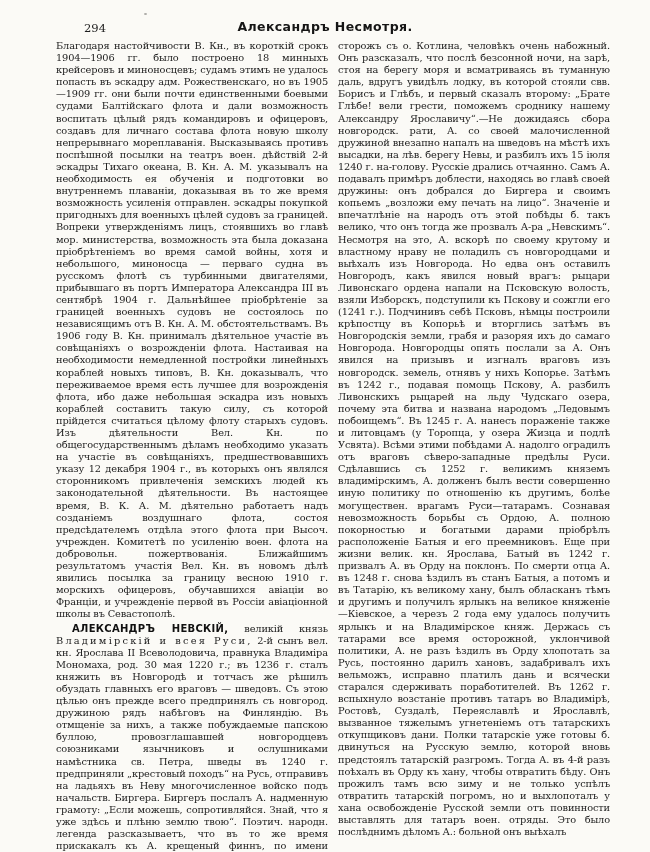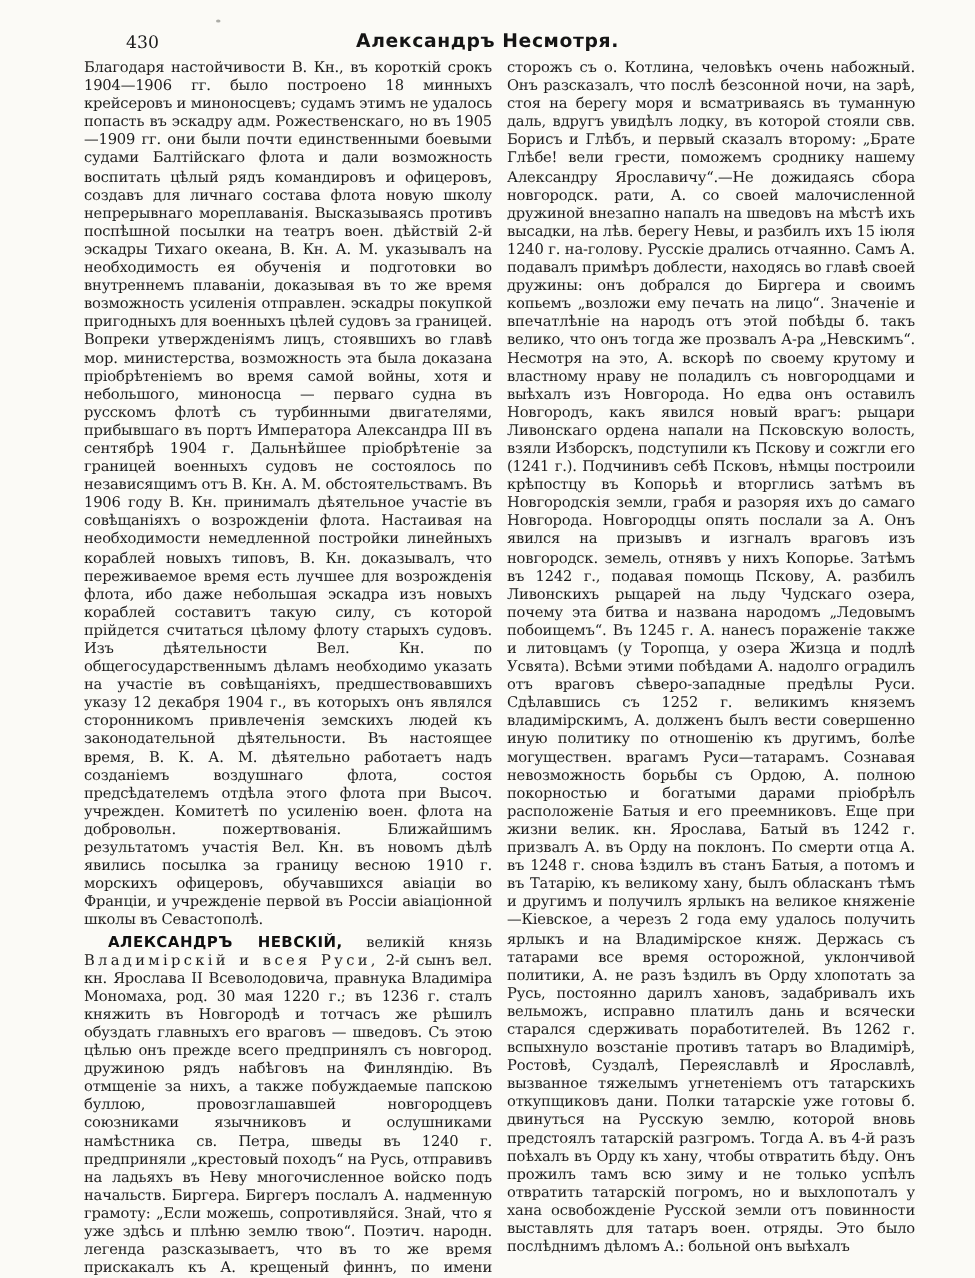--- a/index.html
+++ b/index.html
@@ -98,21 +98,21 @@
   }
 </style>
 </head>
 <body>
 
 <div class="page">
 
   <span class="scan-speck"></span>
 
   <div class="running-head">
-    <span class="page-number">430</span>
+    <span class="page-number">294</span>
     <div class="running-title">Александръ Несмотря.</div>
   </div>
 
   <div class="content">
 
     <div class="column">
       <p>Благодаря настойчивости В. Кн., въ короткій срокъ 1904—1906 гг. было построено 18 минныхъ крейсеровъ и миноносцевъ; судамъ этимъ не удалось попасть въ эскадру адм. Рожественскаго, но въ 1905—1909 гг. они были почти единственными боевыми судами Балтійскаго флота и дали возможность воспитать цѣлый рядъ командировъ и офицеровъ, создавъ для личнаго состава флота новую школу непрерывнаго мореплаванія. Высказываясь противъ поспѣшной посылки на театръ воен. дѣйствій 2-й эскадры Тихаго океана, В. Кн. А. М. указывалъ на необходимость ея обученія и подготовки во внутреннемъ плаваніи, доказывая въ то же время возможность усиленія отправлен. эскадры покупкой пригодныхъ для военныхъ цѣлей судовъ за границей. Вопреки утвержденіямъ лицъ, стоявшихъ во главѣ мор. министерства, возможность эта была доказана пріобрѣтеніемъ во время самой войны, хотя и небольшого, миноносца — перваго судна въ русскомъ флотѣ съ турбинными двигателями, прибывшаго въ портъ Императора Александра III въ сентябрѣ 1904 г. Дальнѣйшее пріобрѣтеніе за границей военныхъ судовъ не состоялось по независящимъ отъ В. Кн. А. М. обстоятельствамъ. Въ 1906 году В. Кн. принималъ дѣятельное участіе въ совѣщаніяхъ о возрожденіи флота. Настаивая на необходимости немедленной постройки линейныхъ кораблей новыхъ типовъ, В. Кн. доказывалъ, что переживаемое время есть лучшее для возрожденія флота, ибо даже небольшая эскадра изъ новыхъ кораблей составитъ такую силу, съ которой прійдется считаться цѣлому флоту старыхъ судовъ. Изъ дѣятельности Вел. Кн. по общегосударственнымъ дѣламъ необходимо указать на участіе въ совѣщаніяхъ, предшествовавшихъ указу 12 декабря 1904 г., въ которыхъ онъ являлся сторонникомъ привлеченія земскихъ людей къ законодательной дѣятельности. Въ настоящее время, В. К. А. М. дѣятельно работаетъ надъ созданіемъ воздушнаго флота, состоя предсѣдателемъ отдѣла этого флота при Высоч. учрежден. Комитетѣ по усиленію воен. флота на добровольн. пожертвованія. Ближайшимъ результатомъ участія Вел. Кн. въ новомъ дѣлѣ явились посылка за границу весною 1910 г. морскихъ офицеровъ, обучавшихся авіаціи во Франціи, и учрежденіе первой въ Россіи авіаціонной школы въ Севастополѣ.</p>
       <p class="article-para"><span class="article-name">АЛЕКСАНДРЪ НЕВСКІЙ,</span><span> великій князь </span><span class="spaced-title">Владимірскій и всея Руси,</span><span> 2-й сынъ вел. кн. Ярослава II Всеволодовича, правнука Владиміра Мономаха, род. 30 мая 1220 г.; въ 1236 г. сталъ княжить въ Новгородѣ и тотчасъ же рѣшилъ обуздать главныхъ его враговъ — шведовъ. Съ этою цѣлью онъ прежде всего предпринялъ съ новгород. дружиною рядъ набѣговъ на Финляндію. Въ отмщеніе за нихъ, а также побуждаемые папскою буллою, провозглашавшей новгородцевъ союзниками язычниковъ и ослушниками намѣстника св. Петра, шведы въ 1240 г. предприняли „крестовый походъ“ на Русь, отправивъ на ладьяхъ въ Неву многочисленное войско подъ начальств. Биргера. Биргеръ послалъ А. надменную грамоту: „Если можешь, сопротивляйся. Знай, что я уже здѣсь и плѣню землю твою“. Поэтич. народн. легенда разсказываетъ, что въ то же время прискакалъ къ А. крещеный финнъ, по имени Пелгусій</span></p>
     </div>
 

